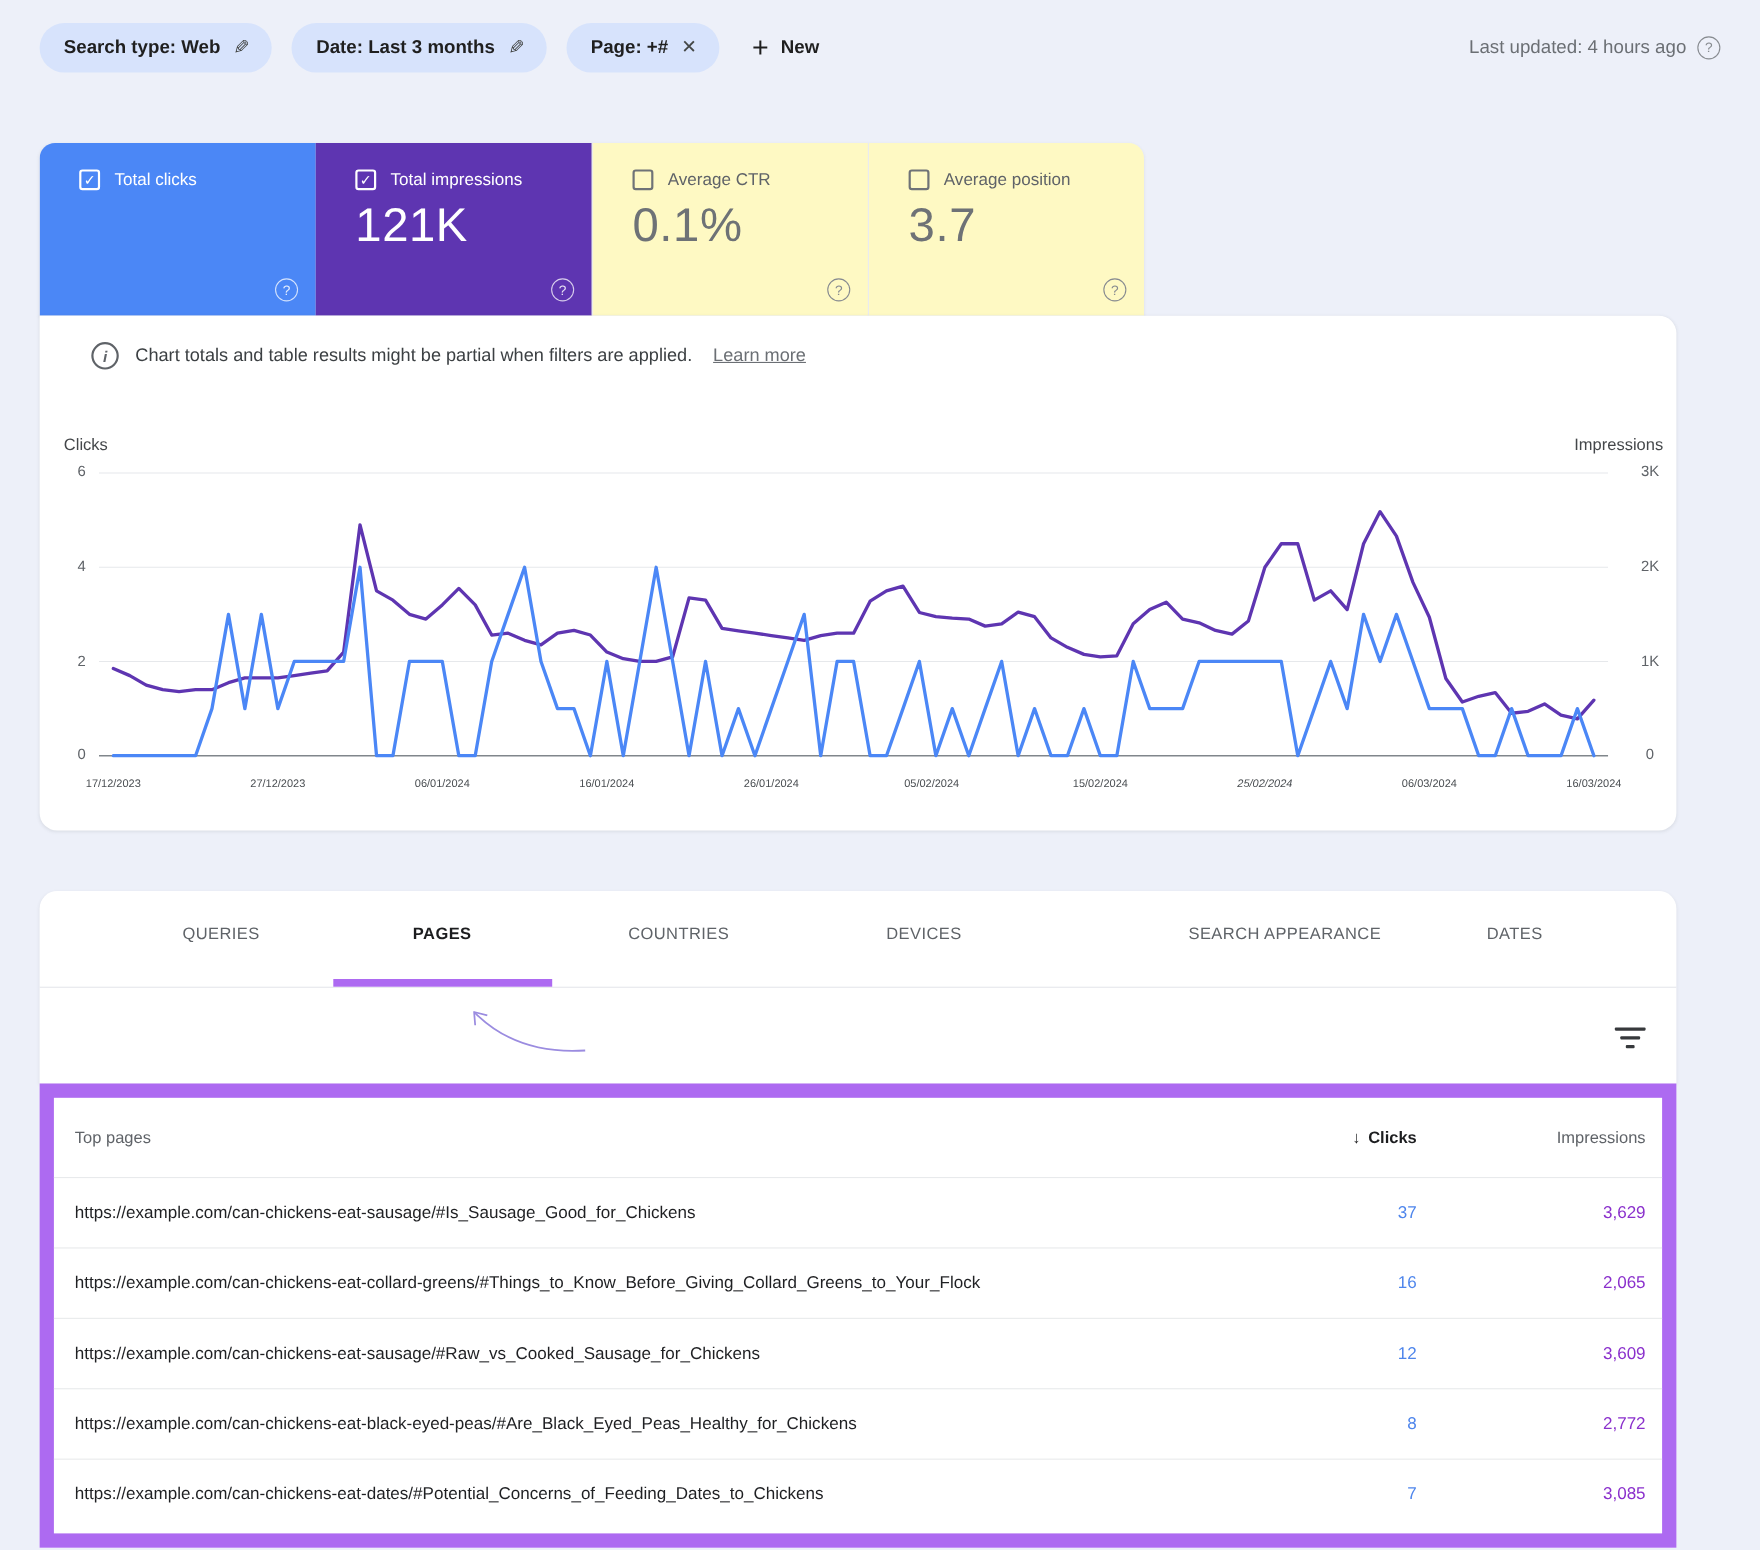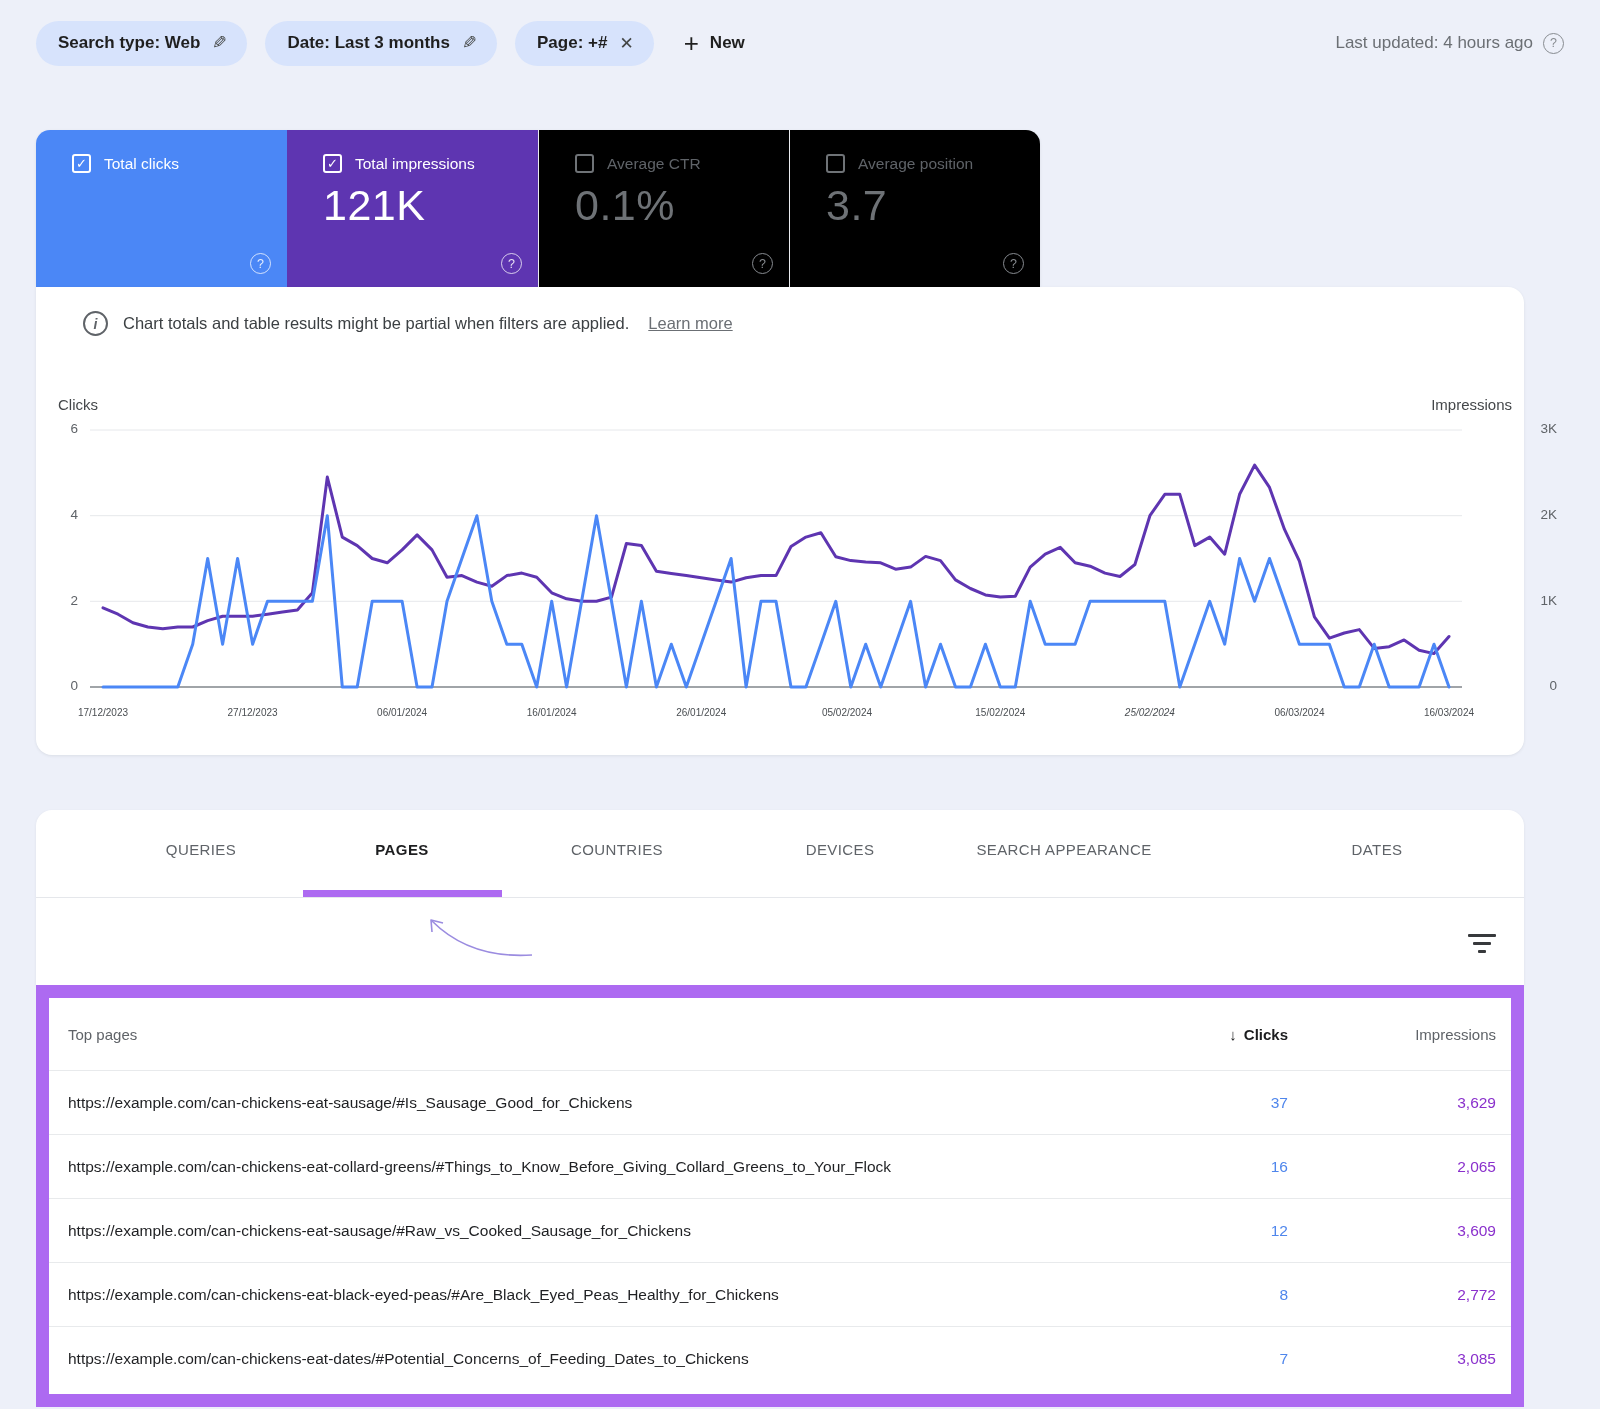--- a/index.html
+++ b/index.html
@@ -20,21 +20,21 @@
   .chip .close-ic{font-size:17px;color:#444746;font-weight:normal;}
   .new-btn{display:flex;align-items:center;gap:11px;margin-left:12px;font-size:17px;font-weight:bold;color:#1f1f1f;cursor:pointer;background:none;border:none;font-family:inherit;}
   .new-btn .plus-ic{font-size:26px;font-weight:normal;color:#1f1f1f;line-height:20px;}
   .last-updated{margin-left:auto;display:flex;align-items:center;gap:10px;font-size:17px;color:#6b6f74;}
   .help-circ{width:21px;height:21px;border-radius:50%;border:1.6px solid #878b90;color:#878b90;
              font-size:12.5px;display:flex;align-items:center;justify-content:center;flex:0 0 auto;cursor:pointer;}
 
   
   .metrics{position:absolute;left:36px;top:130px;width:1004px;height:157px;display:flex;
            border-radius:14px 14px 0 0;overflow:hidden;box-shadow:0 1px 3px rgba(60,64,67,.10);}
-  .metric-card{width:251px;position:relative;padding:24px 0 0 36px;background:#000000;cursor:pointer;}
+  .metric-card{width:251px;position:relative;padding:24px 0 0 36px;background:#fef9c3;cursor:pointer;}
   .metric-card.m-blue{background:var(--clicks-blue);color:#fff;}
   .metric-card.m-purple{background:var(--impressions-purple);color:#fff;}
   .metric-card.m-white{color:#5f6368;border-left:1px solid #e9ebef;}
   .metric-top{display:flex;align-items:center;gap:13px;font-size:15.5px;}
   .cbx{width:19px;height:19px;border-radius:3px;display:flex;align-items:center;justify-content:center;flex:0 0 auto;}
   .cbx.on{border:2px solid #fff;color:#fff;font-size:13px;}
   .cbx.off{border:2px solid #6f7377;}
   .metric-value{margin-top:8px;font-size:43px;letter-spacing:.5px;}
   .m-white .metric-value{color:#6e7276;}
   .metric-card .help-circ{position:absolute;right:16px;bottom:13px;}
@@ -44,21 +44,21 @@
   .chart-card{position:absolute;left:36px;top:287px;width:1488px;height:468px;background:#fff;
               border-radius:0 16px 16px 16px;box-shadow:0 1px 3px rgba(60,64,67,.10);}
   .banner{position:absolute;left:47px;top:24px;display:flex;align-items:center;gap:15px;}
   .info-circ{width:25px;height:25px;border-radius:50%;border:2px solid #5f6368;color:#5f6368;
              font-size:14px;font-weight:bold;display:flex;align-items:center;justify-content:center;font-style:italic;}
   .banner-text{font-size:16.5px;color:#3c4043;}
   .banner-link{font-size:16.5px;color:#6b6f74;text-decoration:underline;margin-left:4px;cursor:pointer;}
   .axis-title{position:absolute;top:109px;font-size:15px;color:#44474a;}
   .axis-title.lt{left:22px;} .axis-title.rt{right:12px;}
   .ytick{position:absolute;font-size:13.5px;color:#5f6368;width:30px;}
-  .ytick.l{left:12px;text-align:right;} .ytick.r{left:1491px;text-align:right;}
+  .ytick.l{left:12px;text-align:right;} .ytick.r{left:1449px;text-align:center;}
   #chart-svg{position:absolute;left:54px;top:139px;}
   .x-label{position:absolute;top:420px;transform:translateX(-50%);font-size:10px;color:#4a4e52;white-space:nowrap;}
 
   
   .tabs-card{position:absolute;left:36px;top:810px;width:1488px;height:175px;background:#fff;
              border-radius:16px 16px 0 0;box-shadow:0 1px 3px rgba(60,64,67,.08);}
   .tab{position:absolute;top:31px;transform:translateX(-50%);font-size:15px;letter-spacing:.4px;
        color:#5f6368;cursor:pointer;white-space:nowrap;}
   .tab.active{color:#1c1d1f;font-weight:bold;}
   .tabs-divider{position:absolute;left:0;right:0;top:87px;height:1px;background:#e5e7eb;}
@@ -183,21 +183,21 @@
     <span class="x-label" style="left: 1113.89px; font-style: italic;">25/02/2024</span>
     <span class="x-label" style="left: 1263.44px;">06/03/2024</span>
     <span class="x-label" style="left: 1413px;">16/03/2024</span>
   </div>
 
   <div class="tabs-card">
     <div class="tab" style="left:165px">QUERIES</div>
     <div class="tab active" style="left:366px">PAGES</div>
     <div class="tab" style="left:581px">COUNTRIES</div>
     <div class="tab" style="left:804px">DEVICES</div>
-    <div class="tab" style="left:1028px">SEARCH APPEARANCE</div>
+    <div class="tab" style="left:1132px">SEARCH APPEARANCE</div>
     <div class="tab" style="left:1341px">DATES</div>
     <div class="tabs-divider"></div>
     <div class="tab-underline"></div>
     <svg class="arrow-annotation" width="120" height="48">
       <path d="M114,42 Q52,46 14,8" fill="none" stroke="#9b8ce0" stroke-width="1.6"></path>
       <polyline points="14,19 13,7 25,10" fill="none" stroke="#9b8ce0" stroke-width="1.6" stroke-linejoin="round"></polyline>
     </svg>
     <div class="filter-icon">
         <i></i>
         <i></i>

